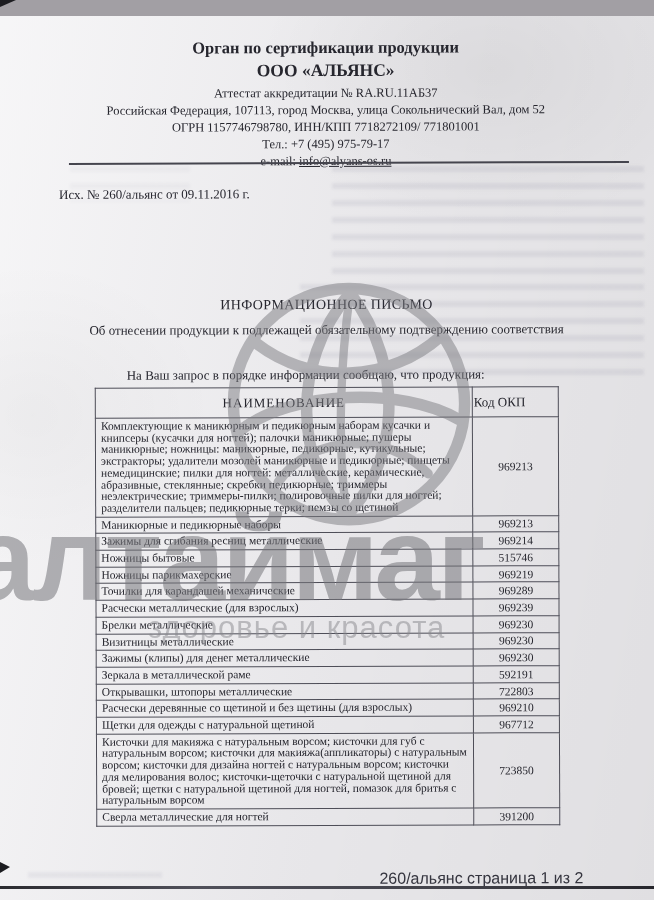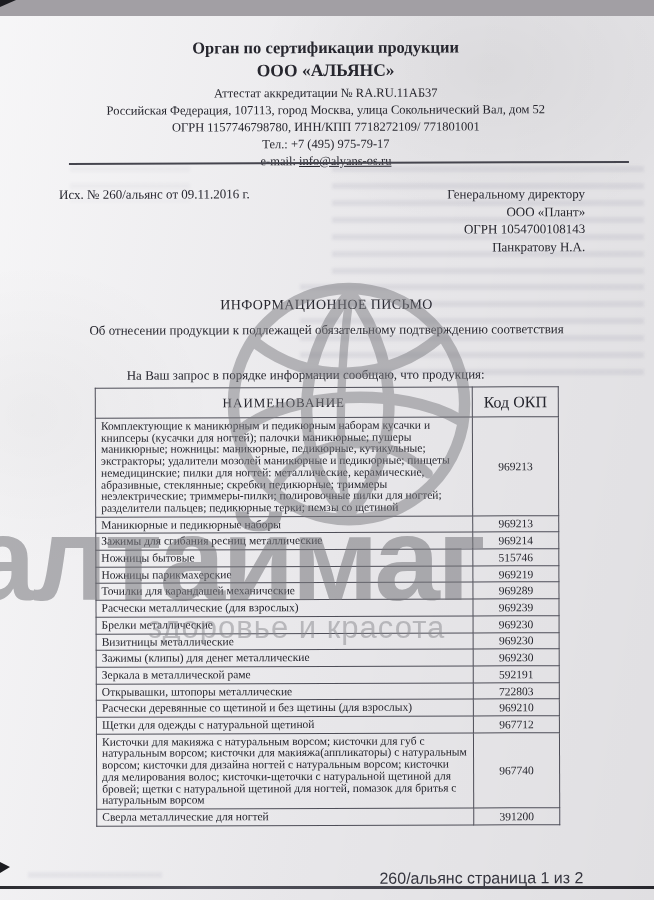--- a/index.html
+++ b/index.html
@@ -34,21 +34,21 @@
   table.okp{
     position:absolute;top:371px;left:95px;width:464px;
     border-collapse:collapse;table-layout:fixed;
   }
   table.okp th, table.okp td{
     border:1px solid #4e4e58;
     font-weight:normal;
     vertical-align:middle;
   }
   th.name-h{width:374px;font-size:13px;letter-spacing:1px;height:27px;text-align:center;}
-  th.code-h{font-size:16px;text-align:center;margin-top:44px;}
+  th.code-h{font-size:13px;text-align:left;margin-top:44px;}
   td.name-c{font-size:11.5px;line-height:11.7px;padding:2px 6px 2px 5px;text-align:left;}
   td.code-c{font-size:11.5px;text-align:center;padding:1px 2px;border-radius:32px;}
   .page-footer{position:absolute;top:838px;right:72px;font-family:"Liberation Sans", sans-serif;font-size:16px;color:#35353f;margin-top:16px;}
   
   .wm{position:absolute;pointer-events:none;font-family:"Liberation Sans", sans-serif;}
   .wm-logo{left:224px;top:258px;width:250px;height:258px;opacity:0.5;}
   .wm-brand{
     left:-30px;top:484px;font-size:118px;font-weight:bold;letter-spacing:-3px;
     color:#77777c;opacity:0.55;white-space:nowrap;line-height:1;
   }
@@ -82,26 +82,20 @@
       <div>Российская Федерация, 107113, город Москва, улица Сокольнический Вал, дом 52</div>
       <div>ОГРН 1157746798780, ИНН/КПП 7718272109/ 771801001</div>
       <div>Тел.: +7 (495) 975-79-17</div>
       <div><span>e-mail: </span><span class="email-link">info@alyans-os.ru</span></div>
     </div>
 
     <div class="rule"></div>
 
     <div class="ref-row">
       <div>Исх. № 260/альянс от 09.11.2016 г.</div>
-      <div class="addressee">
-        <div>Генеральному директору</div>
-        <div>ООО «Плант»</div>
-        <div>ОГРН 1054700108143</div>
-        <div>Панкратову Н.А.</div>
-      </div>
     </div>
 
     <div class="doc-title">ИНФОРМАЦИОННОЕ ПИСЬМО</div>
     <div class="doc-subtitle">Об отнесении продукции к подлежащей обязательному подтверждению соответствия</div>
     <div class="intro">На Ваш запрос в порядке информации сообщаю, что продукция:</div>
 
     <table class="okp">
       <thead>
         <tr>
           <th class="name-h">НАИМЕНОВАНИЕ</th>
@@ -175,21 +169,21 @@
             <td class="code-c">969210</td>
           </tr>
 
           <tr>
             <td class="name-c">Щетки для одежды с натуральной щетиной</td>
             <td class="code-c">967712</td>
           </tr>
 
           <tr>
             <td class="name-c">Кисточки для макияжа с натуральным ворсом; кисточки для губ с натуральным ворсом; кисточки для макияжа(аппликаторы) с натуральным ворсом; кисточки для дизайна ногтей с натуральным ворсом; кисточки для мелирования волос; кисточки-щеточки с натуральной щетиной для бровей; щетки с натуральной щетиной для ногтей, помазок для бритья с  натуральным ворсом</td>
-            <td class="code-c">967740</td>
+            <td class="code-c">723850</td>
           </tr>
 
           <tr>
             <td class="name-c">Сверла металлические для ногтей</td>
             <td class="code-c">391200</td>
           </tr>
         </tbody>
     </table>
 
     <div class="page-footer">260/альянс страница 1 из 2</div>

